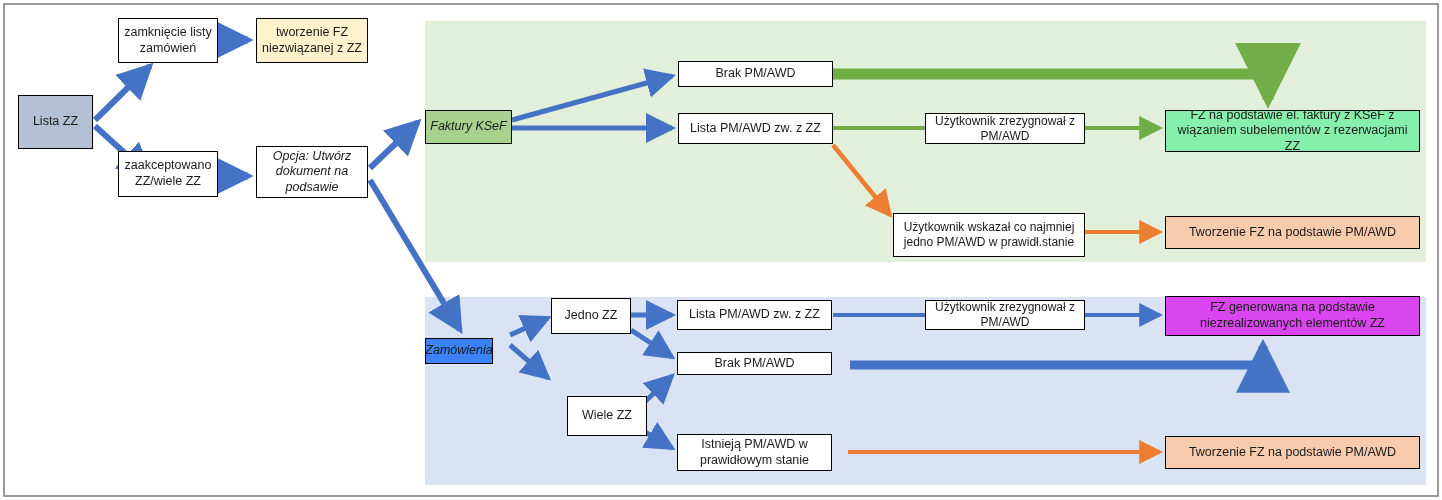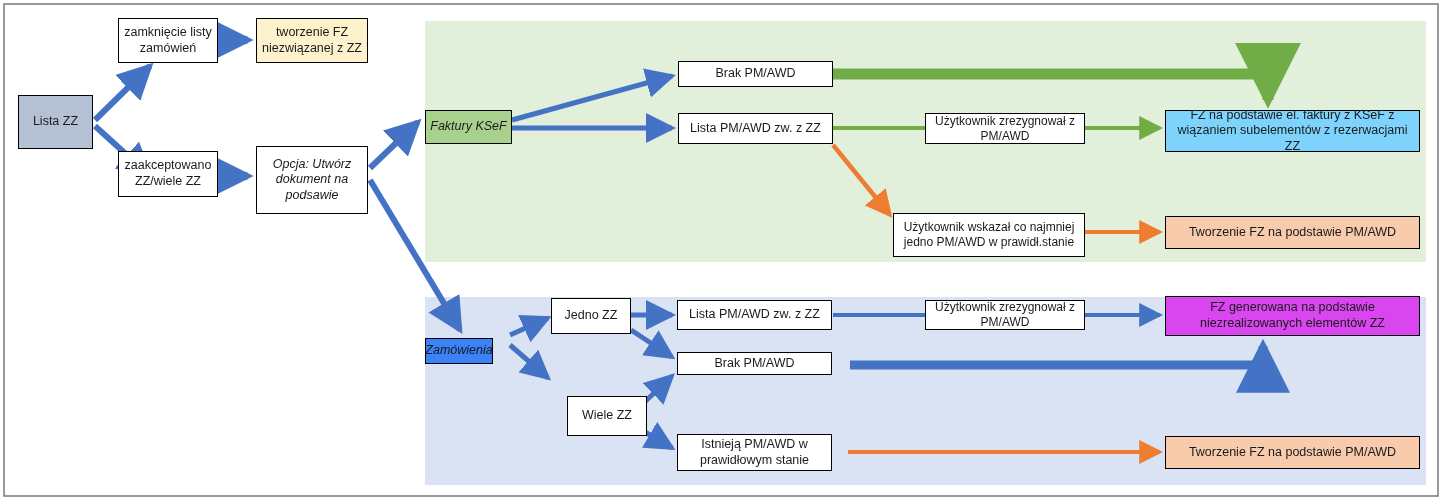--- a/index.html
+++ b/index.html
@@ -71,41 +71,41 @@
   </div>
 
   <div class="node" style="left:256px;top:18px;width:112px;height:45px;background:#fdf2cc;">
     <span>tworzenie FZ niezwiązanej z ZZ</span>
   </div>
 
   <div class="node plain" style="left:118px;top:151px;width:100px;height:46px;">
     <span>zaakceptowano ZZ/wiele ZZ</span>
   </div>
 
-  <div class="node plain italic" style="left:256px;top:146px;width:112px;height:68px;">
+  <div class="node plain italic" style="left:256px;top:146px;width:112px;height:52px;">
     <span>Opcja: Utwórz dokument na podsawie</span>
   </div>
 
   <div class="node italic" style="left:425px;top:110px;width:87px;height:34px;background:#a9d18e;">
     <span>Faktury KSeF</span>
   </div>
 
   <div class="node plain" style="left:678px;top:61px;width:155px;height:26px;">
     <span>Brak PM/AWD</span>
   </div>
 
   <div class="node plain" style="left:678px;top:113px;width:155px;height:31px;">
     <span>Lista PM/AWD zw. z ZZ</span>
   </div>
 
   <div class="node plain" style="left:925px;top:113px;width:160px;height:31px;font-size:12px;">
     <span>Użytkownik zrezygnował z PM/AWD</span>
   </div>
 
-  <div class="node" style="left:1165px;top:110px;width:255px;height:42px;background:#7dd3fc;">
+  <div class="node" style="left:1165px;top:110px;width:255px;height:42px;background:#86efac;">
     <span>FZ na podstawie el. faktury z KSeF z wiązaniem subelementów z rezerwacjami ZZ</span>
   </div>
 
   <div class="node plain" style="left:893px;top:213px;width:192px;height:44px;font-size:12px;">
     <span>Użytkownik wskazał co najmniej jedno PM/AWD w prawidł.stanie</span>
   </div>
 
   <div class="node" style="left:1165px;top:216px;width:255px;height:33px;background:#f8cbad;">
     <span>Tworzenie FZ na podstawie PM/AWD</span>
   </div>

